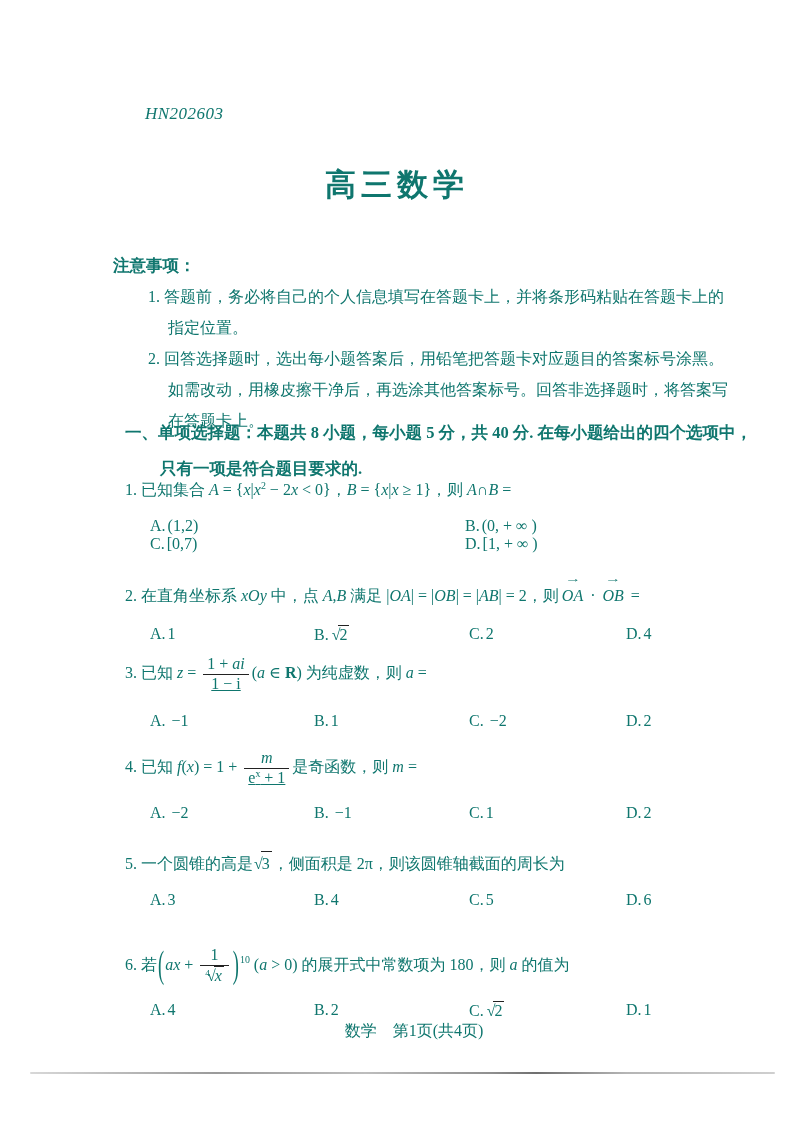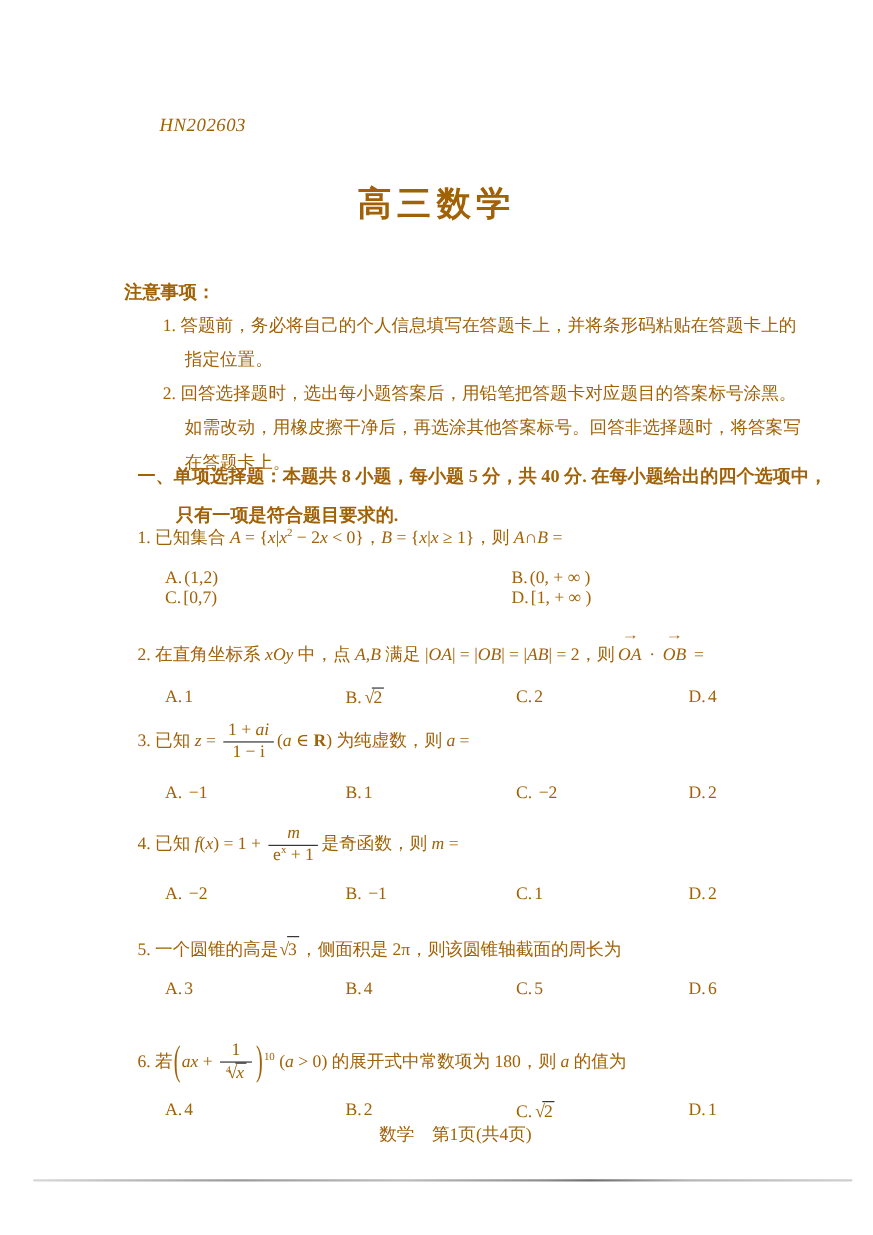--- a/index.html
+++ b/index.html
@@ -1,21 +1,21 @@
 <!DOCTYPE html>
 <html><head>
 <meta charset="utf-8">
 <style>
   * { margin:0; padding:0; box-sizing:border-box; }
   html,body { background:#e8e8e8; }
   .page {
     position:relative; width:794px; height:1123px; margin:0 auto;
     background:#ffffff; overflow:hidden;
     font-family:"Liberation Serif","DejaVu Serif",serif;
-    color:#a16207; font-size:16px;
+    color:#0f766e; font-size:16px;
   }
   .code { position:absolute; left:145px; top:104px; font-style:italic; font-size:17px; letter-spacing:0.5px; }
   .title { position:absolute; left:0; right:0; top:164px; text-align:center;
            font-size:31px; font-weight:bold; letter-spacing:5px;
            font-family:"Liberation Sans","DejaVu Sans",sans-serif; }
   .notice { position:absolute; left:113px; top:250px; width:625px; line-height:31px; }
   .notice-heading { font-weight:bold; font-size:16.5px; }
   .notice ul { list-style:none; }
   .notice li { padding-left:55px; text-indent:-20px; }
   .section { position:absolute; left:125px; top:415px; width:632px; line-height:36px;
@@ -29,21 +29,21 @@
   .footer { position:absolute; left:5px; right:0; top:1021px; text-align:center; font-size:16px;padding-left:29px; }
   .scan-line { position:absolute; left:30px; top:1072px; width:745px; height:2px;
     background:linear-gradient(90deg,#d8d8d8 0%,#9a9a9a 25%,#bdbdbd 45%,#8f8f8f 62%,#6f6f6f 68%,#b5b5b5 80%,#cfcfcf 100%);
     border-radius:1px; }
   
   i, .v { font-style:italic; }
   b { font-weight:bold; }
   sup { font-size:0.62em; vertical-align:super; line-height:0; }
   .frac { display:inline-block; vertical-align:middle; text-align:center; margin:0 3px; line-height:1.18; }
   .fn { display:block; padding:0 4px; }
-  .fd { display:block; border-top:1px solid #222; padding:0 4px; }
+  .fd { display:block; border-top:1px solid #222; padding:0 4px;text-decoration:underline; }
   .sqrt { display:inline-block; white-space:nowrap; margin:0 1px; }
   .rad { letter-spacing:-2px; }
   .rc { display:inline-block; border-top:1px solid #222; padding:0 2px 0 1px; }
   .ridx { font-size:0.58em; vertical-align:0.55em; margin-right:-3px; line-height:0; }
   .vec { position:relative; display:inline-block; margin:0 3px; font-style:italic; }
   .vec .arr { position:absolute; top:-0.95em; left:50%; transform:translateX(-50%) scaleX(1.4);
               font-size:0.72em; font-style:normal; line-height:1; }
   .big { display:inline-block; transform:scale(1,2.05); transform-origin:center 55%;
          font-size:1.15em; vertical-align:middle; padding:0 1px; font-weight:300; }
 </style>

